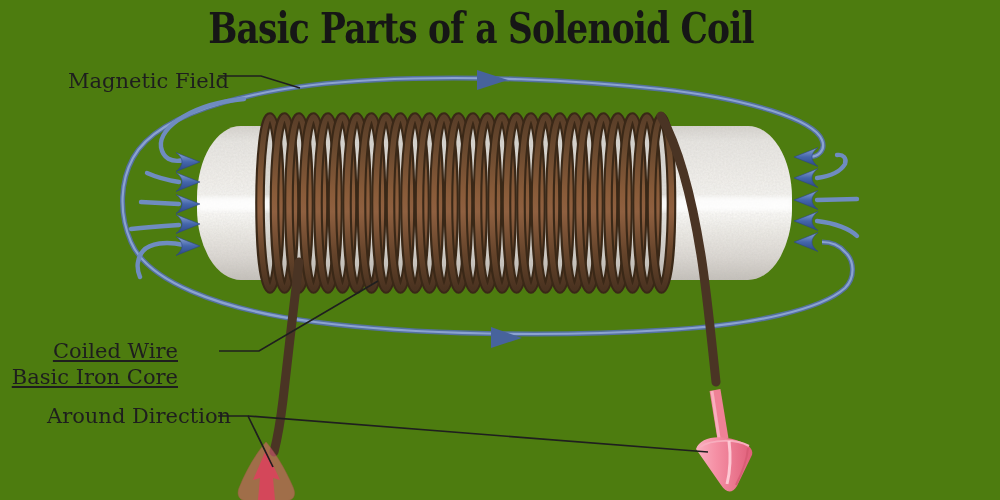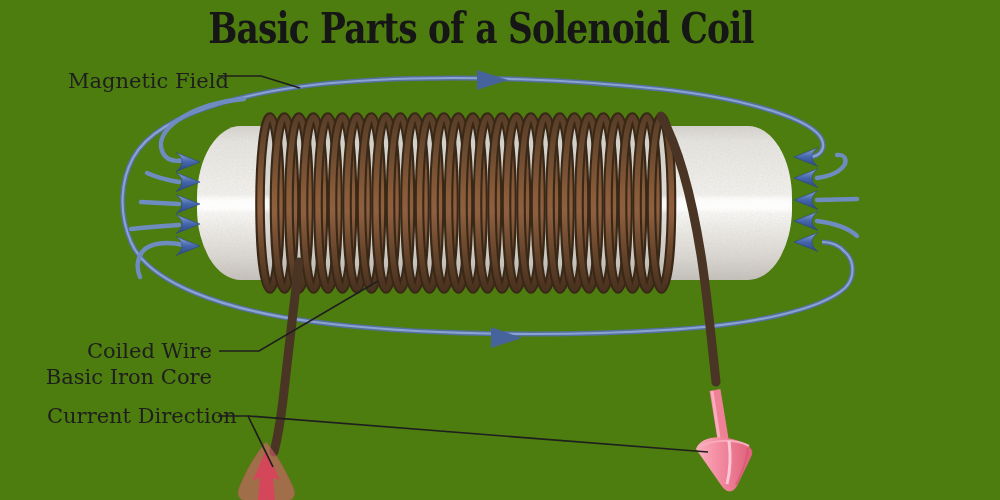--- a/index.html
+++ b/index.html
@@ -4,21 +4,21 @@
 <style>
   html,body{margin:0;padding:0;background:#ffffff;}
   #stage{position:relative;width:1000px;height:500px;background:#4d7c0f;overflow:hidden;
          font-family:"DejaVu Serif", "Liberation Serif", serif;}
   #diagram-svg{position:absolute;left:0;top:0;}
   .title{position:absolute;left:-19px;top:4px;width:1000px;text-align:center;
          font-size:42px;font-weight:700;color:var(--title-text,#161616);
          transform:scaleX(.82);letter-spacing:-1px;white-space:nowrap;}
   .lbl{position:absolute;font-size:21px;color:#1e1e1e;line-height:26px;white-space:nowrap;}
   .lbl-magnetic{left:68px;top:60px;margin-top:8px;}
-  .lbl-coiled{right:788px;top:338px;text-align:right;}
+  .lbl-coiled{right:822px;top:338px;text-align:right;text-decoration:underline;}
   .lbl-current{left:47px;top:403px;}
   .leader{fill:none;stroke:var(--leader-line,#1f1f1f);stroke-width:1.7px;}
   .fp-outer{fill:none;stroke:#54719f;stroke-width:5px;}
   .fp-inner{fill:none;stroke:#8ba3d0;stroke-width:2.2px;}
   .field-tail{fill:none;stroke:var(--field-line,#6f8cc0);stroke-width:4.4px;stroke-linecap:round;}
   .field-cone{fill:url(#coneGrad);stroke:#2c4785;stroke-width:.6px;}
   .arrowhead{fill:#47639c;}
   .coil-outline{fill:none;stroke:var(--coil-wire-dark,#3a2817);stroke-width:9.6px;}
   .coil-inner{fill:none;stroke:url(#wireGrad);stroke-width:5.4px;}
   .wire{fill:none;stroke:#4a3424;stroke-width:9px;stroke-linecap:round;}
@@ -203,14 +203,14 @@
       <path class="leader" d="M 248,416 L 708,452"></path>
     </g>
   </svg>
 
   <div class="title">Basic Parts of a Solenoid Coil</div>
   <div class="lbl lbl-magnetic">Magnetic Field</div>
   <div class="lbl lbl-coiled">
     <div>Coiled Wire</div>
     <div>Basic Iron Core</div>
   </div>
-  <div class="lbl lbl-current">Current Direction</div>
+  <div class="lbl lbl-current">Around Direction</div>
 </div>
 
 </body></html>

